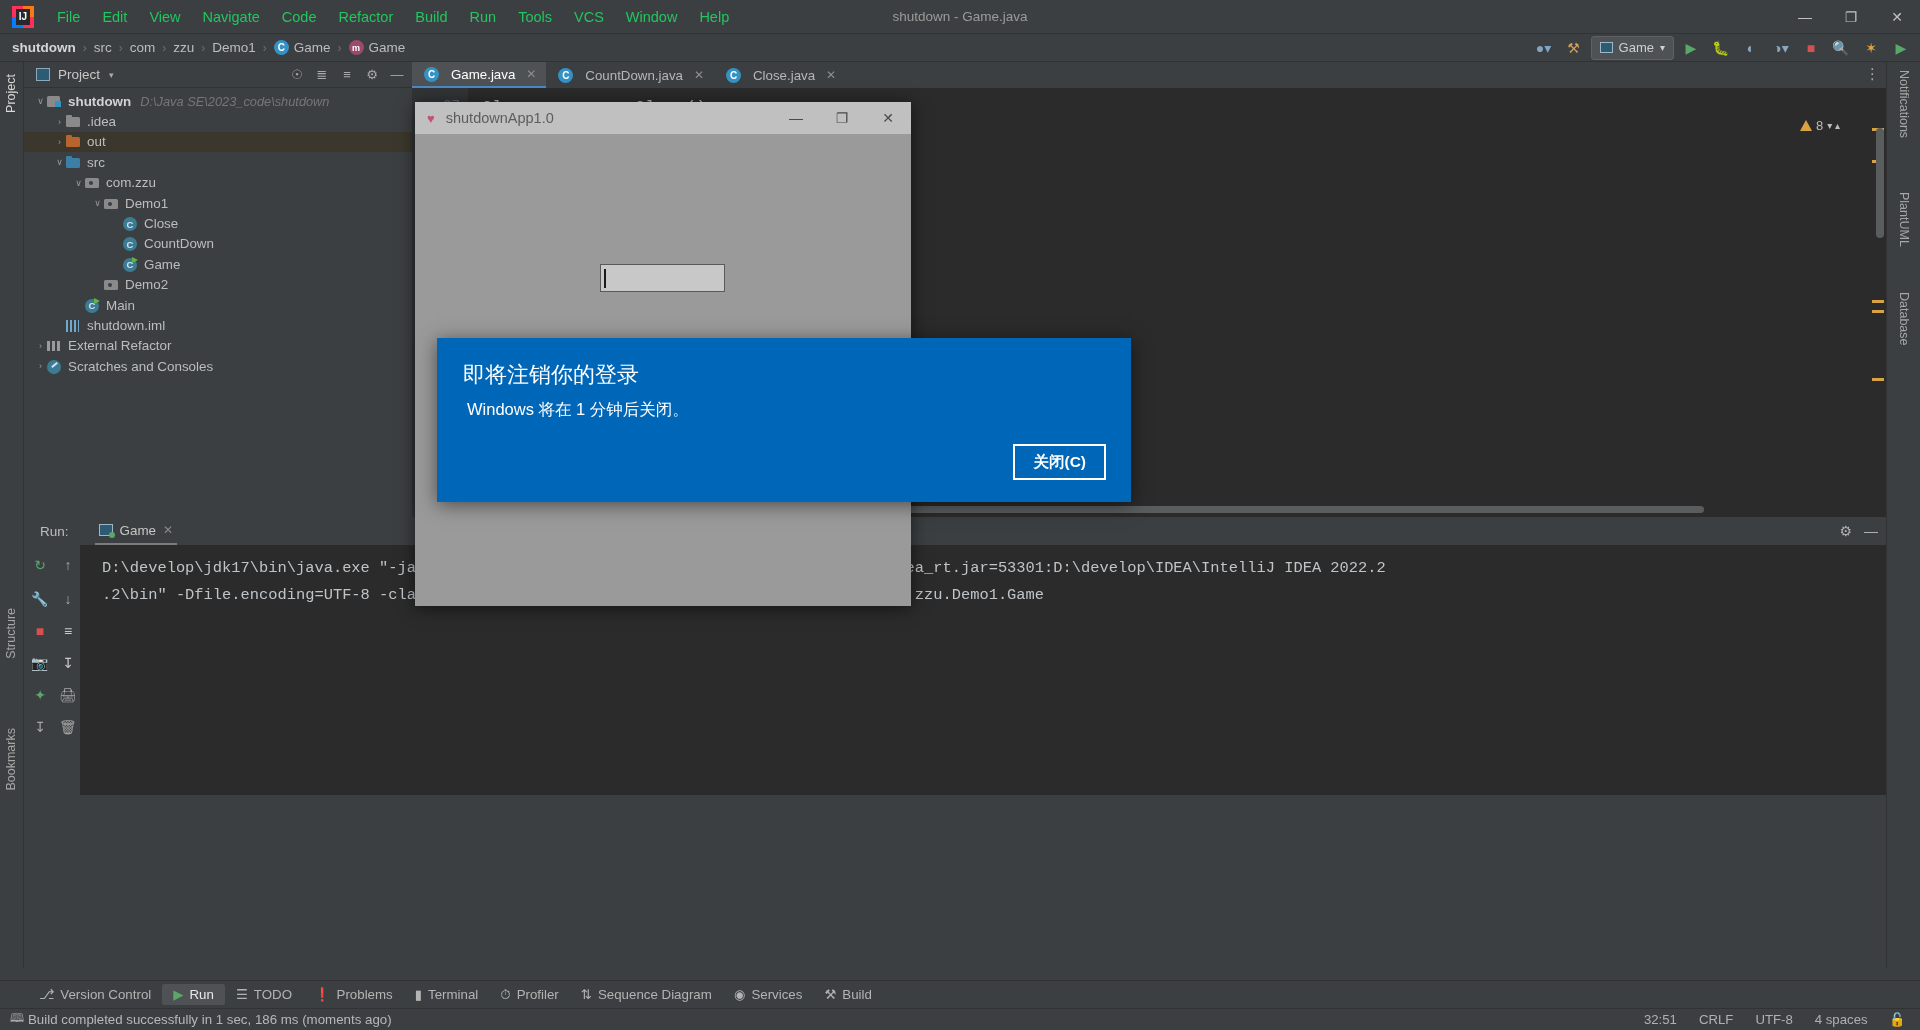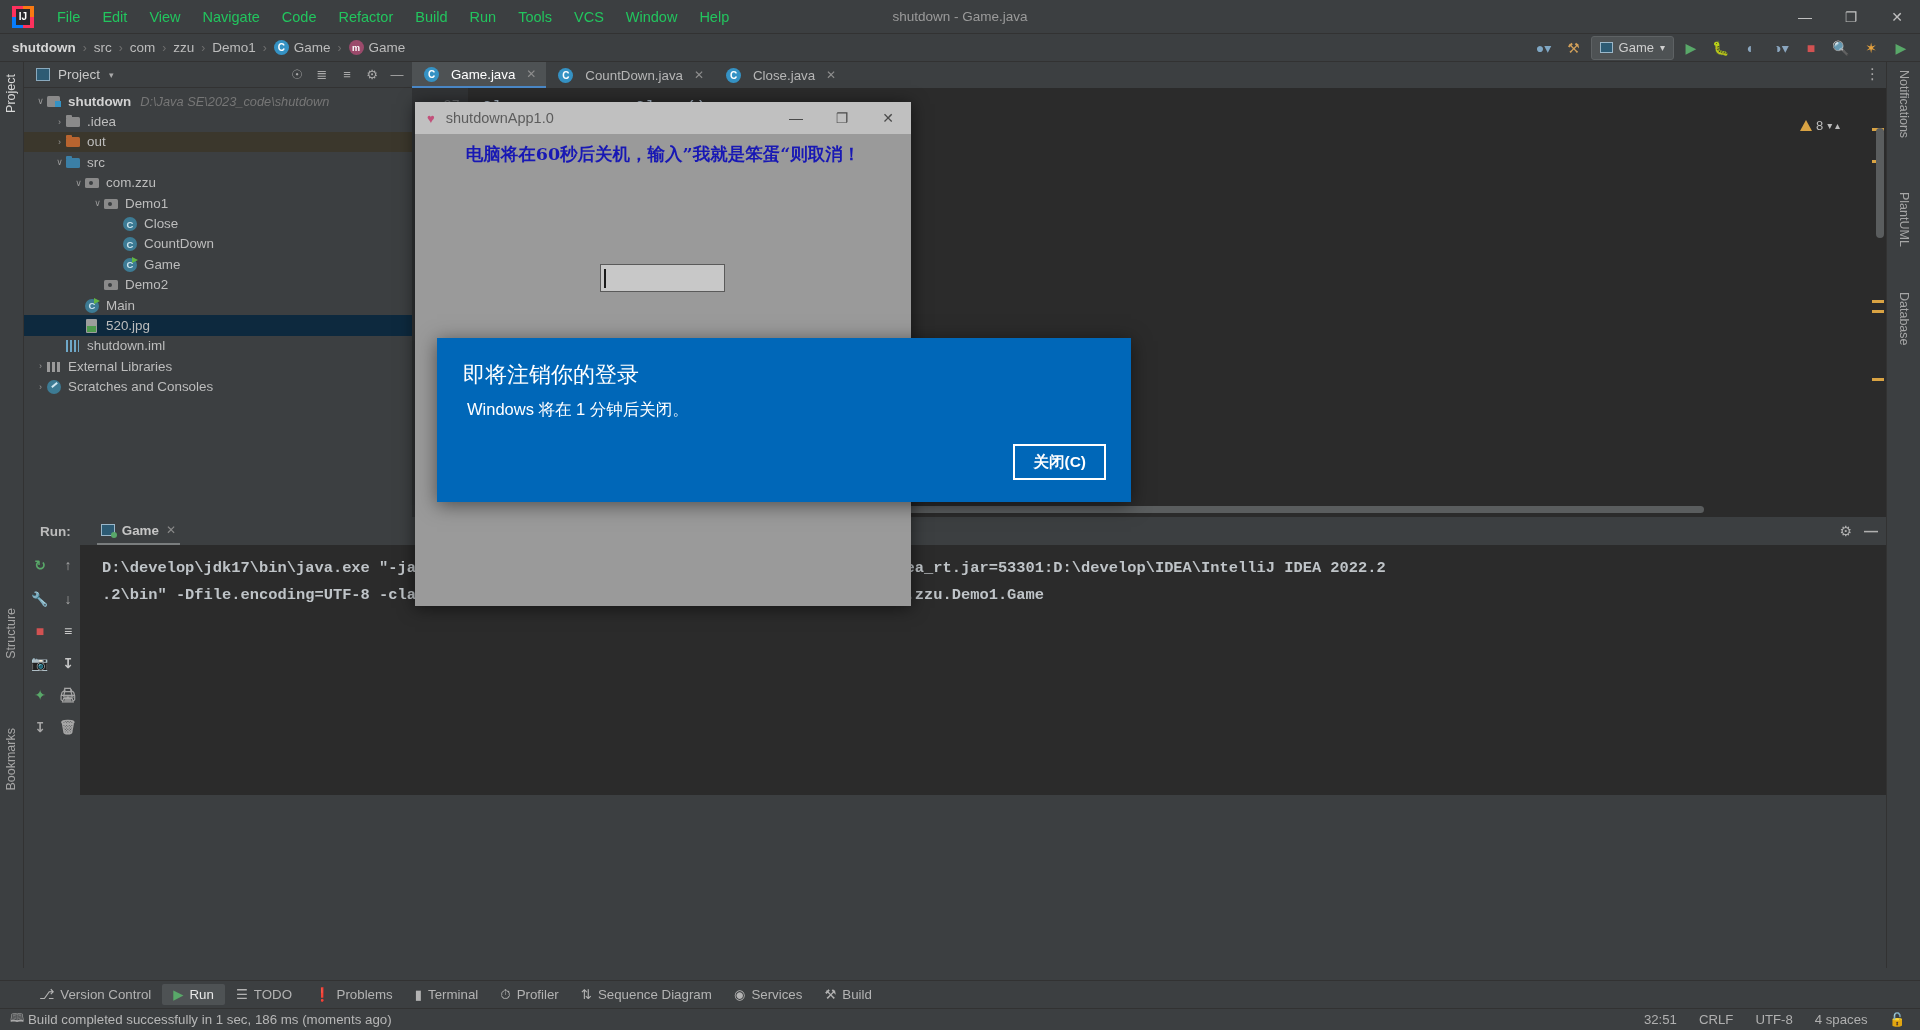--- a/index.html
+++ b/index.html
@@ -152,21 +152,21 @@
   .warnbadge { position:absolute; right: 46px; top: 30px; display:flex; align-items:center; gap:4px; color:#bbb; font-size:13px;}
   .warn-tri { width:0;height:0;border-left:6px solid transparent;border-right:6px solid transparent;border-bottom:11px solid #d9a343;}
 
   
   .rightstrip { position: absolute; right: 0; top: 62px; width: 34px; height: 906px; background: #3c3f41;
                 border-left: 1px solid #323232; }
   .rvtab { writing-mode: vertical-rl; color: #a6a6a6; font-size: 12.5px; white-space: nowrap;
            position: absolute; right: 9px; }
 
   
-  .runpanel { position: absolute; left: 24px; top: 517px; right: 34px; height: 278px; background: #bef264; font-weight: bold; }
+  .runpanel { position: absolute; left: 24px; top: 517px; right: 34px; height: 278px; background: #bef264; }
   .runhdr { height: 28px; background: #3c3f41; display: flex; align-items: center; position: relative; }
   .runhdr .lbl { color: #bcbcbc; font-size: 13.5px; margin-left: 16px; }
   .runtab { display:flex; align-items:center; gap:7px; margin-left: 26px; color:#c6c6c6; font-size:13.4px;
             border-bottom: 2px solid #7a7d7e; height: 27px; padding: 0 4px;}
   .runtab .cfgico { width:14px; height:12px; border:1.6px solid #9bb7c9; background:#2d5b74; position:relative;}
   .runtab .cfgico::after{content:"";position:absolute;right:-3px;bottom:-3px;width:6px;height:6px;border-radius:50%;background:#59a869;}
   .runhdr .right { position:absolute; right: 8px; display:flex; gap:12px; align-items:center; color:#b0b0b0; font-size:14px;}
   .runside { position: absolute; left: 0; top: 28px; width: 56px; bottom: 0; background:#3c3f41; }
   .rsi { width: 24px; height: 24px; position: absolute; display:flex; align-items:center; justify-content:center;
          color:#a6a6a6; font-size: 14px;}
@@ -391,37 +391,31 @@
         </div>
         <div class="trow">
           <span style="width:48px;flex:none;"></span>
           <span class="arrow none">›</span>
           <span class="fico cls">
             <span class="circ">C</span>
             <span class="run"></span>
           </span>
           <span class="tlabel">Main</span>
         </div>
-        <div class="trow sel">
-          <span style="width:48px;flex:none;"></span>
-          <span class="arrow none">›</span>
-          <span class="fico img"></span>
-          <span class="tlabel">520.jpg</span>
-        </div>
         <div class="trow">
           <span style="width:29px;flex:none;"></span>
           <span class="arrow none">›</span>
           <span class="fico iml"></span>
           <span class="tlabel">shutdown.iml</span>
         </div>
         <div class="trow">
           <span style="width:10px;flex:none;"></span>
           <span class="arrow">›</span>
           <span class="fico lib"></span>
-          <span class="tlabel">External Libraries</span>
+          <span class="tlabel">External Refactor</span>
         </div>
         <div class="trow">
           <span style="width:10px;flex:none;"></span>
           <span class="arrow">›</span>
           <span class="fico scratch">
             <span class="circ"></span>
           </span>
           <span class="tlabel">Scratches and Consoles</span>
         </div>
       </div>
@@ -564,21 +558,20 @@
     <div class="swinghdr">
       <span class="heart">♥</span>
       <span class="t">shutdownApp1.0</span>
       <span class="btns">
         <span class="sb">—</span>
         <span class="sb">❐</span>
         <span class="sb">✕</span>
       </span>
     </div>
     <div class="swingbody">
-      <div class="bluemsg">电脑将在60秒后关机，输入”我就是笨蛋“则取消！</div>
       <div class="swinginput">
         <span class="caret"></span>
       </div>
       <div class="countdown">倒计时：50</div>
     </div>
   </div>
 
   <div class="wdialog">
     <div class="wtitle">即将注销你的登录</div>
     <div class="wsub">Windows 将在 1 分钟后关闭。</div>

